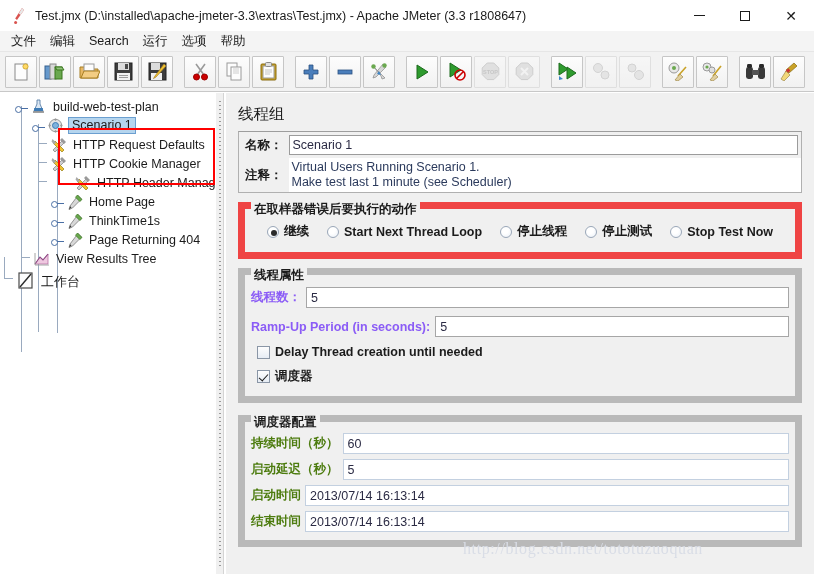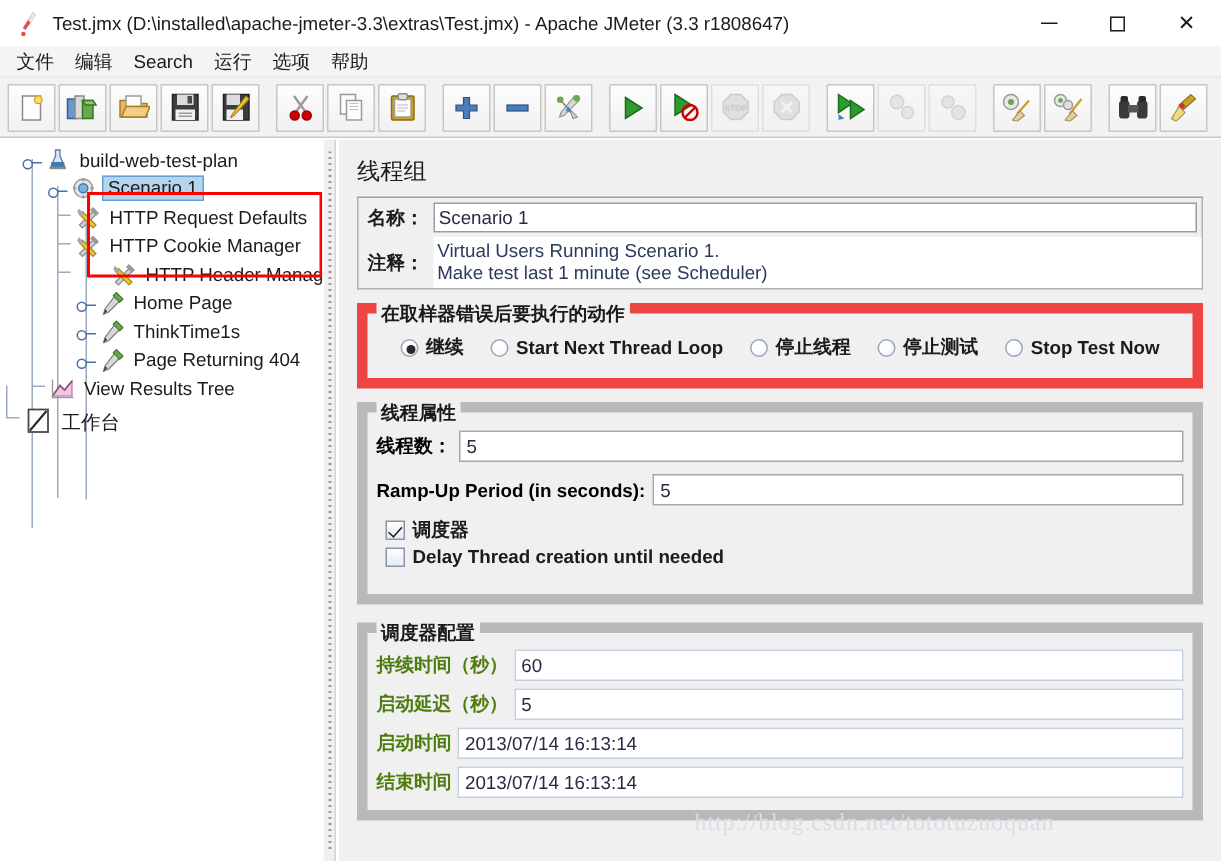--- a/index.html
+++ b/index.html
@@ -224,21 +224,21 @@
   }
   .radio.checked::after {
     content: ""; position: absolute; left: 3px; top: 3px;
     width: 6px; height: 6px; border-radius: 50%; background: #2a2a2a;
   }
   .radio-label { font-size: 12.5px; font-weight: bold; color: #1b1b1b; }
 
   .prop-group { padding: 12px 6px 9px 6px; }
   .prow { display: flex; align-items: center; margin-bottom: 8px; }
   .prow:last-child { margin-bottom: 0; }
-  .plabel { font-size: 12.5px; font-weight: bold; color: #000000; white-space: nowrap; margin-right: 5px; }
+  .plabel { font-size: 12.5px; font-weight: bold; color: #8b5cf6; white-space: nowrap; margin-right: 5px; }
   .pinput {
     flex: 1;
     height: 21px;
     background: #ffffff;
     border: 1px solid #a6a6a6;
     font-size: 12.5px; color: #2b2b44;
     padding: 0 4px;
     display: flex; align-items: center;
     overflow: hidden;
   }
@@ -712,29 +712,29 @@
         <span class="plabel">线程数：</span>
         <span class="pinput">5</span>
       </div>
 
       <div class="prow">
         <span class="plabel">Ramp-Up Period (in seconds):</span>
         <span class="pinput">5</span>
       </div>
 
 
+      <label class="cb-row" style="margin-left:6px;">
+        <span class="checkbox"></span>
+        <span class="cb-label">Delay Thread creation until needed</span>
+      </label>
+
       <label class="cb-row" style="margin-left:6px; margin-bottom:2px;">
         <span class="checkbox checked"></span>
         <span class="cb-label">调度器</span>
       </label>
-
-      <label class="cb-row" style="margin-left:6px;">
-        <span class="checkbox"></span>
-        <span class="cb-label">Delay Thread creation until needed</span>
-      </label>
     </div>
 
     <div class="group sched-group" style="border-color:#b9b9b9; margin-top:12px;">
       <div class="legend">调度器配置</div>
 
       <div class="srow">
         <span class="slabel">持续时间（秒）</span>
         <span class="sinput">60</span>
       </div>
 

